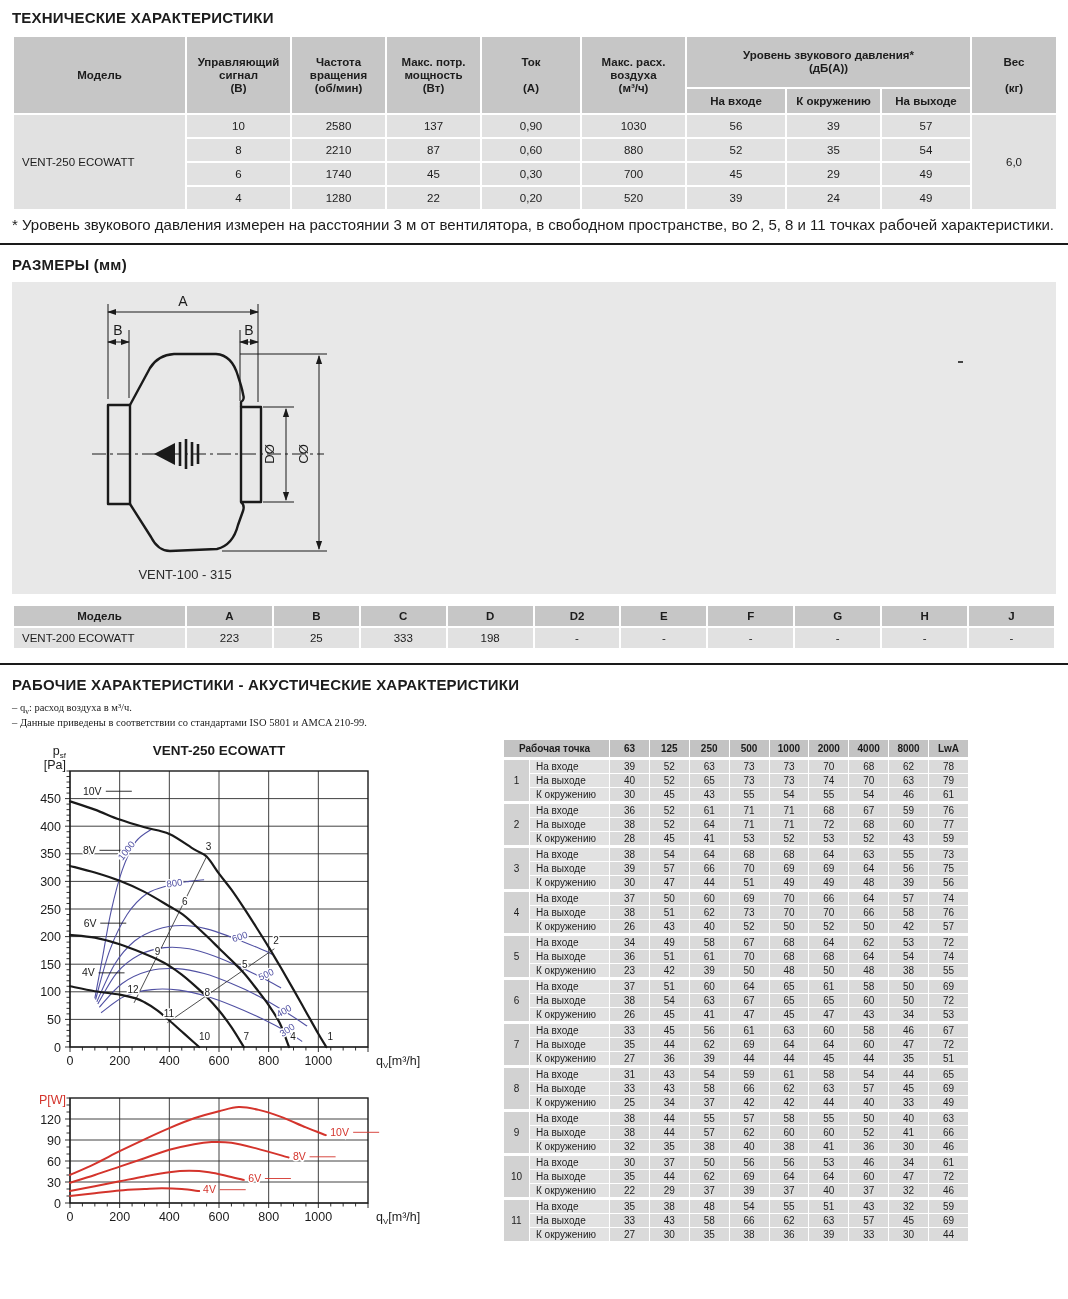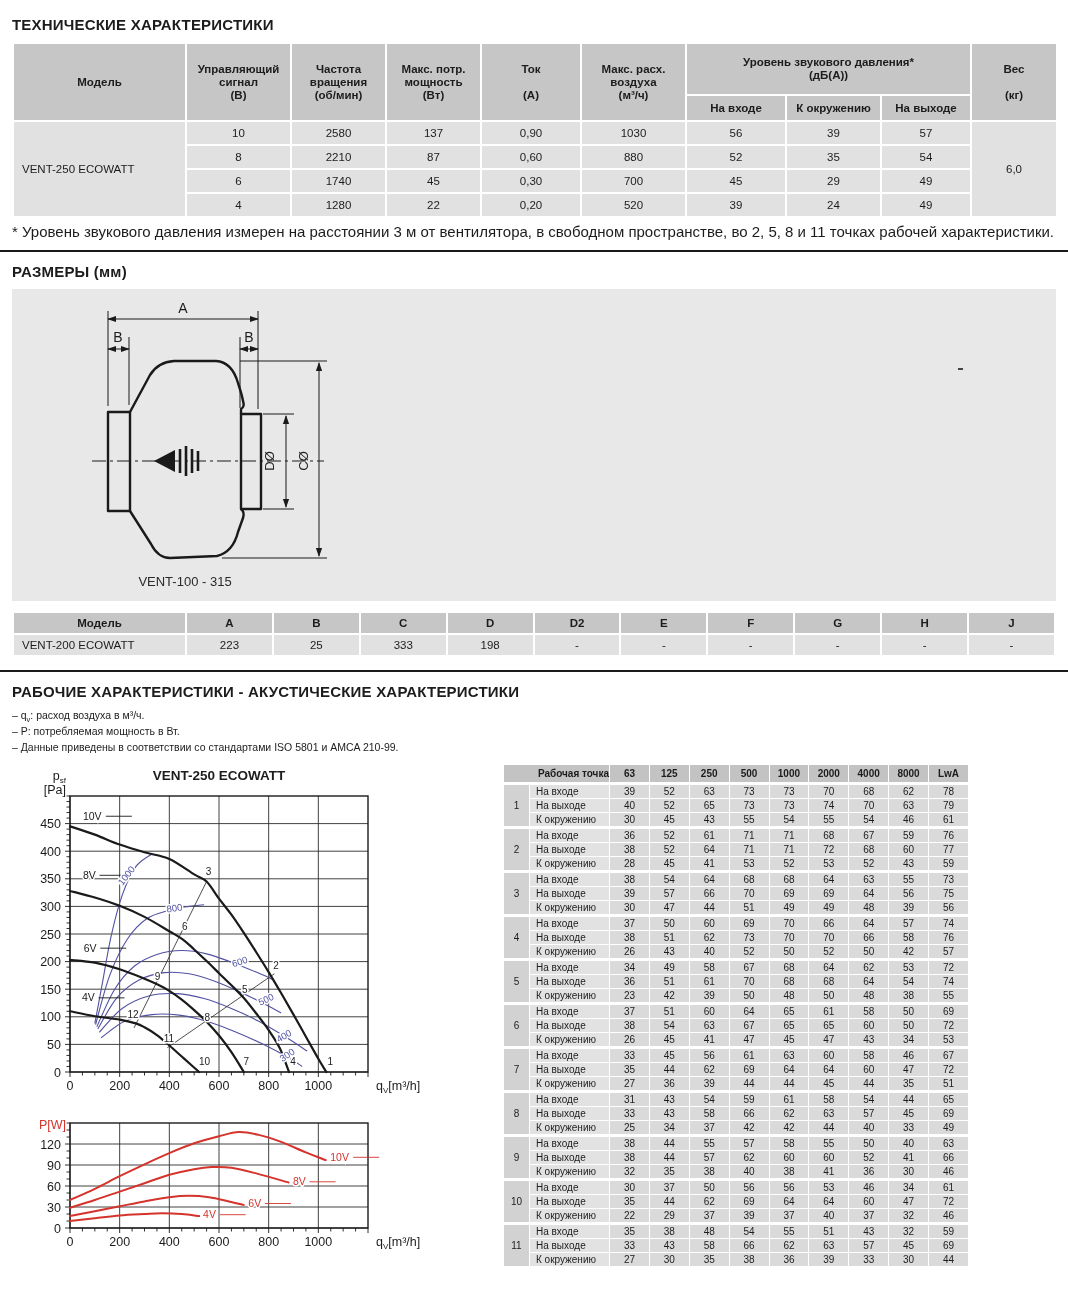--- a/index.html
+++ b/index.html
@@ -1,18 +1,18 @@
 <!DOCTYPE html>
 <html><head>
 <meta charset="utf-8">
 <style>
   html,body{margin:0;padding:0;background:#fff;}
   body{width:1068px;font-family:"Liberation Sans",sans-serif;color:#1c1c1c;}
   .page{padding:8px 12px 6px;}
-  h1,h2{font-size:15px;font-weight:700;margin:8px 0 9px;letter-spacing:.2px;}
+  h1,h2{font-size:15px;font-weight:700;margin:1px 0 9px;letter-spacing:.2px;}
   table{border-collapse:collapse;}
   
   .tech{width:1044px;table-layout:fixed;font-size:11.5px;}
   .tech th{background:#c6c6c6;font-weight:700;vertical-align:middle;text-align:center;border:2px solid #fff;padding:2px 2px;line-height:13px;}
   .tech thead tr:first-child th{height:46px;}
   .tech thead tr:last-child th{height:20px;}
   .tech th.pre{white-space:pre-line;}
   .tech td{background:#e1e1e1;text-align:center;border:2px solid #fff;padding:3px 2px;height:16px;vertical-align:middle;}
   .tech td.model-cell{text-align:left;padding-left:8px;}
   .footnote{font-size:15px;margin:5px 0 10px;color:#1c1c1c;}
@@ -20,30 +20,30 @@
   
   .draw-box{background:#e8e8e8;width:1044px;height:312px;margin-bottom:10px;position:relative;}
   .draw-box svg{display:block;}
   
   .dims{width:1044px;table-layout:fixed;font-size:11.5px;margin-bottom:13px;}
   .dims th{background:#c6c6c6;font-weight:700;border:2px solid #fff;padding:4px 2px;text-align:center;}
   .dims td{background:#e1e1e1;border:2px solid #fff;padding:4px 2px;text-align:center;}
   .dims .model-cell{text-align:left;padding-left:8px;}
   
   .notes{list-style:none;margin:0 0 8px;padding:0;font-size:10.5px;}
-  .notes li{margin:1px 0;}
+  .notes li{margin:1px 0;font-family:Liberation Serif, serif;}
   .notes sub{font-size:7.5px;}
   
   .bottom{display:flex;gap:36px;align-items:flex-start;}
   .charts{width:455px;padding-left:14px;box-sizing:border-box;}
   .charts svg{display:block;}
   
   .ac{width:466px;table-layout:fixed;font-size:10px;margin-top:0;}
   .ac th{background:#c3c3c3;font-weight:700;border:1px solid #fff;padding:2px 0;text-align:center;height:13px;}
-  .ac th.corner{text-align:right;padding-left:15px;}
+  .ac th.corner{text-align:left;padding-left:15px;}
   .ac td{border:1px solid #fff;padding:1px 0;text-align:center;background:#dadada;height:11px;}
   .ac td.lab{text-align:left;padding-left:6px;background:#e2e2e2;}
   .ac td.num{background:#d2d2d2;}
   .ac tr.group-start td{border-top:3px solid #fff;}
   svg text{font-family:"Liberation Sans",sans-serif;}
 </style>
 </head>
 <body>
 
 <div class="page">
@@ -230,21 +230,20 @@
         </tr>
       </tbody>
   </table>
 
   <div class="rule"></div>
 
   <h2>РАБОЧИЕ ХАРАКТЕРИСТИКИ - АКУСТИЧЕСКИЕ ХАРАКТЕРИСТИКИ</h2>
 
   <ul class="notes">
     <li><span>– q</span><sub>v</sub><span>: расход воздуха в м³/ч.</span></li>
-    <li><span>– P</span><sub></sub><span>: потребляемая мощность в Вт.</span></li>
     <li><span>– Данные приведены в соответствии со стандартами  ISO 5801 и AMCA 210-99.</span><sub></sub><span></span></li>
   </ul>
 
   <div class="bottom">
     <div class="charts">
       <svg id="chart1" width="432" height="345" viewBox="0 0 432 345">
           <line x1="44" y1="308" x2="44" y2="32" stroke="#2c2c2c" stroke-width="0.9"></line>
           <line x1="93.66666666666666" y1="308" x2="93.66666666666666" y2="32" stroke="#2c2c2c" stroke-width="0.9"></line>
           <line x1="143.33333333333331" y1="308" x2="143.33333333333331" y2="32" stroke="#2c2c2c" stroke-width="0.9"></line>
           <line x1="193" y1="308" x2="193" y2="32" stroke="#2c2c2c" stroke-width="0.9"></line>

